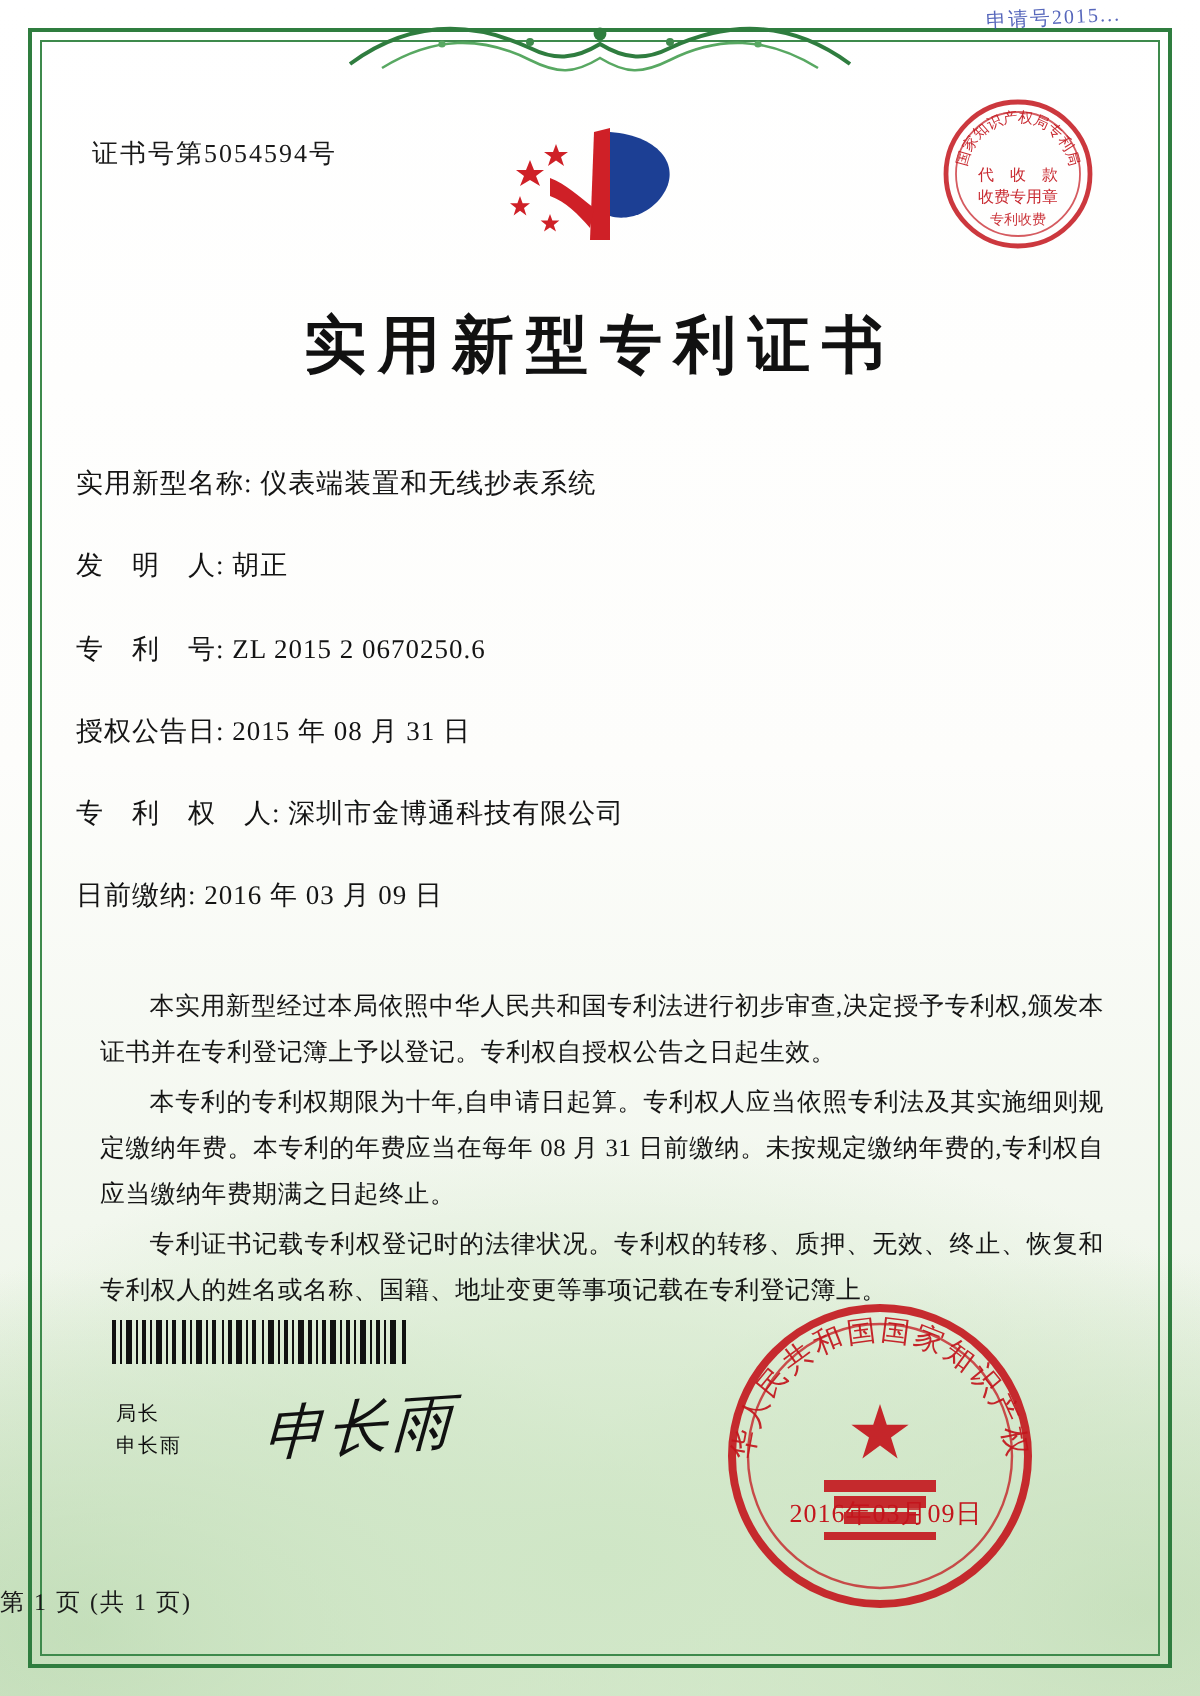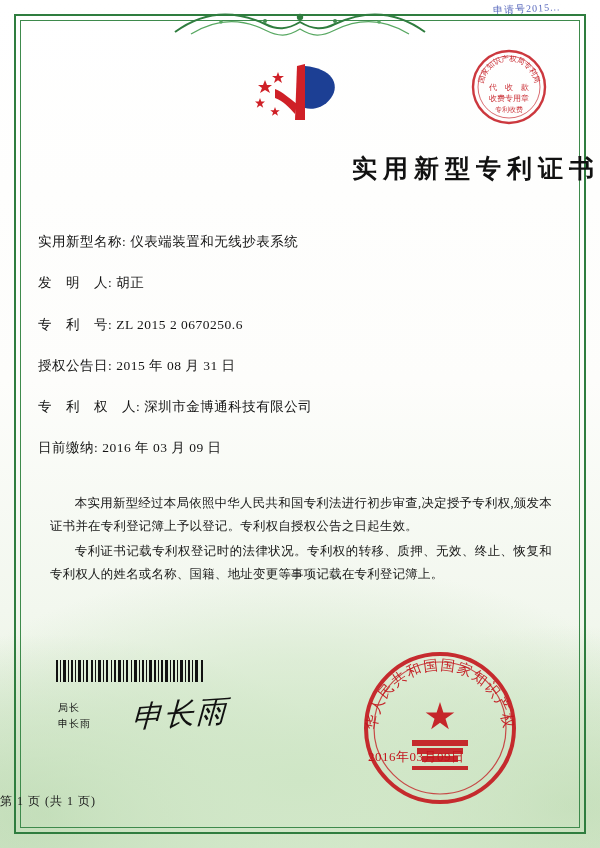--- a/index.html
+++ b/index.html
@@ -88,22 +88,22 @@
     top: 48px;
     width: 78px;
     height: 78px;
   }
 
   .doc-title {
     position: absolute;
     left: 0;
     right: 0;
     top: 152px;
-    text-align: right;
-    font-size: 25px;
+    text-align: center;
+    font-size: 31px;
     font-weight: bold;
     letter-spacing: 6px;
     color: #111;
     font-family: "DejaVu Serif", "Liberation Serif", serif;
   }
 
   .fields {
     position: absolute;
     left: 38px;
     top: 232px;
@@ -181,21 +181,21 @@
     left: 360px;
     top: 648px;
     width: 160px;
     height: 160px;
   }
   .seal-date {
     position: absolute;
     left: 368px;
     top: 748px;
     width: 150px;
-    text-align: left;
+    text-align: center;
     font-size: 13px;
     color: #c3151c;
     letter-spacing: 0.5px;
   }
 
   .page-footer {
     position: absolute;
     left: 0;
     right: 0;
     bottom: 38px;
@@ -217,20 +217,21 @@
     <path d="M26 26 C52 10, 76 10, 100 22 C114 29, 122 29, 135 21 C148 29, 156 29, 170 22 C194 10, 218 10, 244 26" fill="none" stroke="#58a862" stroke-width="1.3"></path>
     <circle cx="135" cy="9" r="3.2" fill="#2f7d3f"></circle>
     <circle cx="100" cy="13" r="2" fill="#3e8a4c"></circle>
     <circle cx="170" cy="13" r="2" fill="#3e8a4c"></circle>
     <circle cx="56" cy="14" r="1.8" fill="#58a862"></circle>
     <circle cx="214" cy="14" r="1.8" fill="#58a862"></circle>
   </svg>
 
   <div class="handwritten-top">申请号2015...</div>
 
+  <div class="cert-number">证书号第5054594号</div>
 
   <svg class="logo" viewBox="0 0 110 70">
     <path d="M52 8 L60 6 L60 62 L50 62 Z" fill="#cf2027"></path>
     <path d="M60 8 C86 10, 96 26, 86 40 C78 51, 66 52, 60 50 Z" fill="#1c3f94"></path>
     <path d="M52 46 C44 40, 38 34, 30 31 L30 40 C38 43, 44 49, 50 56 Z" fill="#cf2027"></path>
     <polygon points="20,22 22,27 27,27 23,30 25,35 20,32 15,35 17,30 13,27 18,27" fill="#cf2027"></polygon>
     <polygon points="33,14 34.5,18 39,18 35.5,20.5 37,25 33,22.2 29,25 30.5,20.5 27,18 31.5,18" fill="#cf2027"></polygon>
     <polygon points="15,40 16.3,43.6 20,43.6 17,46 18.2,49.8 15,47.4 11.8,49.8 13,46 10,43.6 13.7,43.6" fill="#cf2027"></polygon>
     <polygon points="30,49 31.2,52.3 34.7,52.3 31.9,54.5 33,57.8 30,55.7 27,57.8 28.1,54.5 25.3,52.3 28.8,52.3" fill="#cf2027"></polygon>
   </svg>
@@ -271,20 +272,21 @@
       <span class="field-value">深圳市金博通科技有限公司</span>
     </div>
     <div class="field-row">
       <span class="field-label">日前缴纳:</span>
       <span class="field-value">2016 年 03 月 09 日</span>
     </div>
   </div>
 
   <div class="body-text">
     <p>本实用新型经过本局依照中华人民共和国专利法进行初步审查,决定授予专利权,颁发本证书并在专利登记簿上予以登记。专利权自授权公告之日起生效。</p>
+    <p>本专利的专利权期限为十年,自申请日起算。专利权人应当依照专利法及其实施细则规定缴纳年费。本专利的年费应当在每年 08 月 31 日前缴纳。未按规定缴纳年费的,专利权自应当缴纳年费期满之日起终止。</p>
     <p>专利证书记载专利权登记时的法律状况。专利权的转移、质押、无效、终止、恢复和专利权人的姓名或名称、国籍、地址变更等事项记载在专利登记簿上。</p>
   </div>
 
   <div class="barcode">
     <div class="bar" style="left:0px;width:2px"></div>
     <div class="bar" style="left:4px;width:1px"></div>
     <div class="bar" style="left:7px;width:3px"></div>
     <div class="bar" style="left:12px;width:1px"></div>
     <div class="bar" style="left:15px;width:2px"></div>
     <div class="bar" style="left:19px;width:1px"></div>

